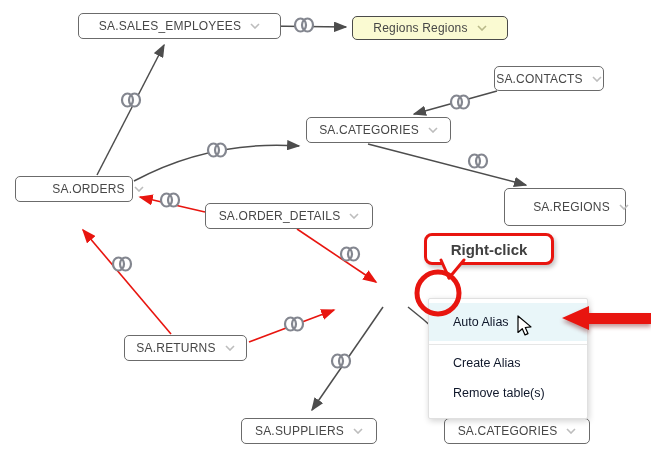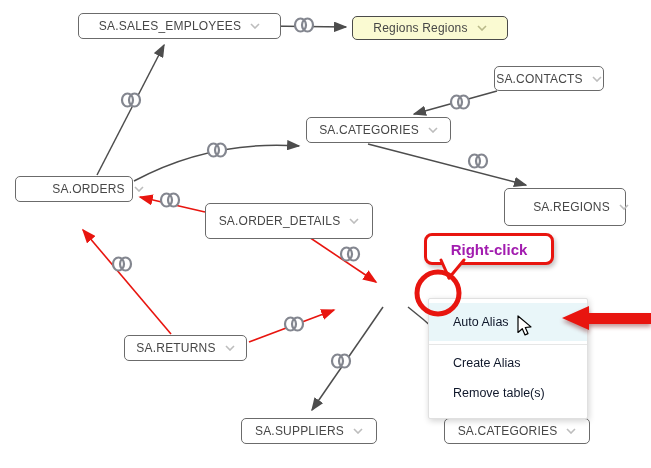--- a/index.html
+++ b/index.html
@@ -15,39 +15,39 @@
         justify-content:center;font-size:12px;color:#474747;letter-spacing:.2px;
         cursor:default;}
   .node .lbl{white-space:nowrap;}
   .node .chev{margin-left:9px;display:flex;align-items:center;}
   #n-sales_employees{left:78px;top:13px;width:203px;height:26px;}
   #n-employee_regions{left:352px;top:16px;width:156px;height:24px;background:#fafad2;border-color:#4a4a4a;}
   #n-contacts{left:494px;top:66px;width:110px;height:25px;}
   #n-customers{left:306px;top:117px;width:145px;height:26px;}
   #n-orders{left:15px;top:176px;width:118px;height:26px;padding-left:48px;}
   #n-regions{left:504px;top:188px;width:122px;height:38px;padding-left:32px;}
-  #n-order_details{left:205px;top:203px;width:168px;height:36px;text-align:center;}
+  #n-order_details{left:205px;top:203px;width:168px;height:26px;text-align:center;}
   #n-products{left:324px;top:284px;width:133px;height:23px;border:2px solid #e8791e;}
   #n-returns{left:124px;top:335px;width:123px;height:26px;}
   #n-suppliers{left:241px;top:418px;width:136px;height:26px;}
   #n-categories{left:444px;top:418px;width:146px;height:26px;}
 
   
   #context-menu{position:absolute;z-index:3;left:428px;top:298px;width:160px;
         box-sizing:border-box;background:#fff;border:1px solid #e0e0e0;border-radius:2px;
         box-shadow:1px 2px 6px rgba(0,0,0,.18);padding:4px 0 10px 0;font-size:12.5px;color:#0f172a;}
   .menu-item{height:30px;display:flex;align-items:center;padding-left:24px;cursor:default;}
   .menu-item.hl{height:38px;background:#e9f6f9;}
   #context-menu hr{border:none;border-top:1px solid #e6e6e6;margin:3px 0;}
 
   
   #callout{position:absolute;z-index:4;left:424px;top:233px;width:124px;height:26px;
         background:#fff;border:3px solid #e8150f;border-radius:8px;display:flex;
         align-items:center;justify-content:center;font-size:15px;font-weight:bold;
-        color:#a21caf;box-shadow:2px 3px 4px rgba(0,0,0,.22);}
+        color:#404040;box-shadow:2px 3px 4px rgba(0,0,0,.22);}
   #annotations{position:absolute;left:0;top:0;z-index:5;pointer-events:none;}
   .bigarrow{filter:drop-shadow(0 3px 2px rgba(110,0,0,.40));}
 </style>
 </head>
 <body>
 
 <div id="stage">
 
   <svg id="connectors" width="651" height="468">
     <defs>

